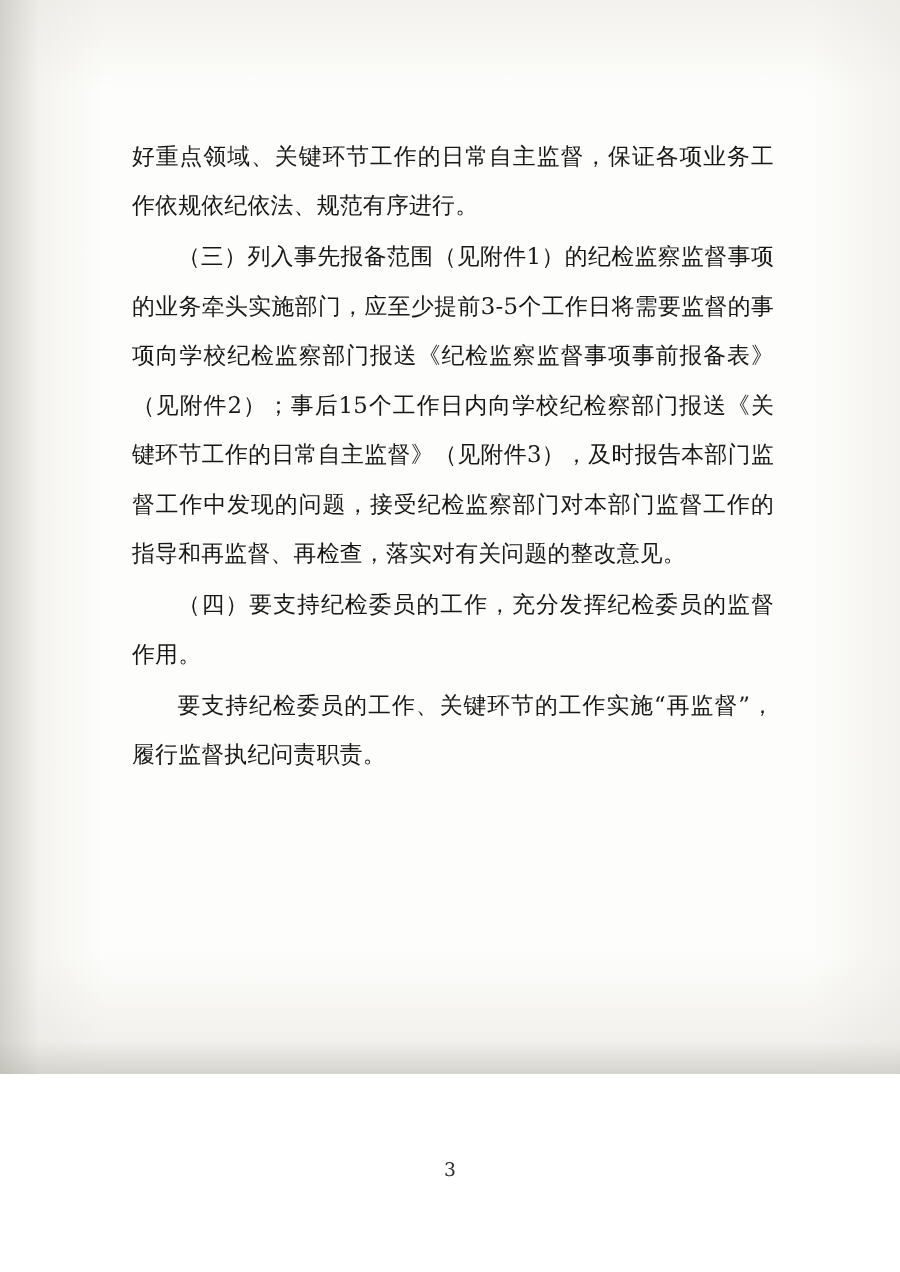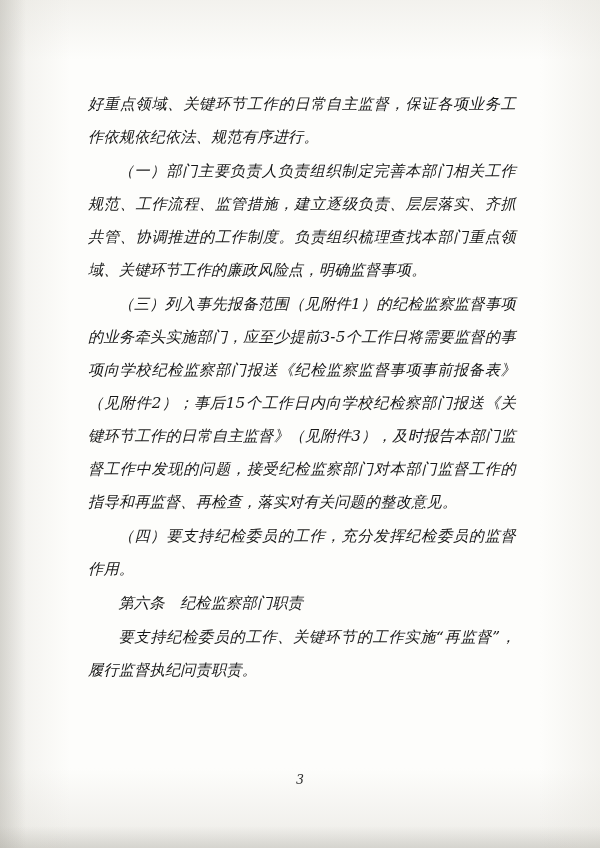--- a/index.html
+++ b/index.html
@@ -9,24 +9,23 @@
   }
   body {
     width: 600px;
     height: 848px;
     overflow: hidden;
     font-family: "DejaVu Serif", "Liberation Serif", serif;
   }
   .page {
     position: relative;
     width: 600px;
-    height: 848px;
+    height: 716px;
     background: #fdfdfb;
     box-sizing: border-box;
-    font-style: italic;
   }
   
   .paper-tint {
     position: absolute;
     inset: 0;
     background:
       linear-gradient(to right, rgba(228,226,220,0.55) 0px, rgba(255,255,255,0) 70px),
       linear-gradient(to left, rgba(230,228,222,0.45) 0px, rgba(255,255,255,0) 60px),
       linear-gradient(to bottom, rgba(232,230,224,0.5) 0px, rgba(255,255,255,0) 60px),
       linear-gradient(to top, rgba(226,224,218,0.6) 0px, rgba(255,255,255,0) 80px);
@@ -79,21 +78,19 @@
 </head>
 <body>
 
 <div class="page">
   <div class="paper-tint"></div>
   <div class="edge-shadow-left"></div>
   <div class="edge-shadow-bottom"></div>
 
   <div class="content">
     <p class="para">好重点领域、关键环节工作的日常自主监督，保证各项业务工作依规依纪依法、规范有序进行。</p>
-    <p class="para indent">（一）部门主要负责人负责组织制定完善本部门相关工作规范、工作流程、监管措施，建立逐级负责、层层落实、齐抓共管、协调推进的工作制度。负责组织梳理查找本部门重点领域、关键环节工作的廉政风险点，明确监督事项。</p>
     <p class="para indent">（三）列入事先报备范围（见附件1）的纪检监察监督事项的业务牵头实施部门，应至少提前3-5个工作日将需要监督的事项向学校纪检监察部门报送《纪检监察监督事项事前报备表》（见附件2）；事后15个工作日内向学校纪检察部门报送《关键环节工作的日常自主监督》（见附件3），及时报告本部门监督工作中发现的问题，接受纪检监察部门对本部门监督工作的指导和再监督、再检查，落实对有关问题的整改意见。</p>
     <p class="para indent">（四）要支持纪检委员的工作，充分发挥纪检委员的监督作用。</p>
-    <p class="para indent">第六条　纪检监察部门职责</p>
     <p class="para indent">要支持纪检委员的工作、关键环节的工作实施“再监督”，履行监督执纪问责职责。</p>
   </div>
 
   <div class="page-number">3</div>
 </div>
 
 </body></html>

